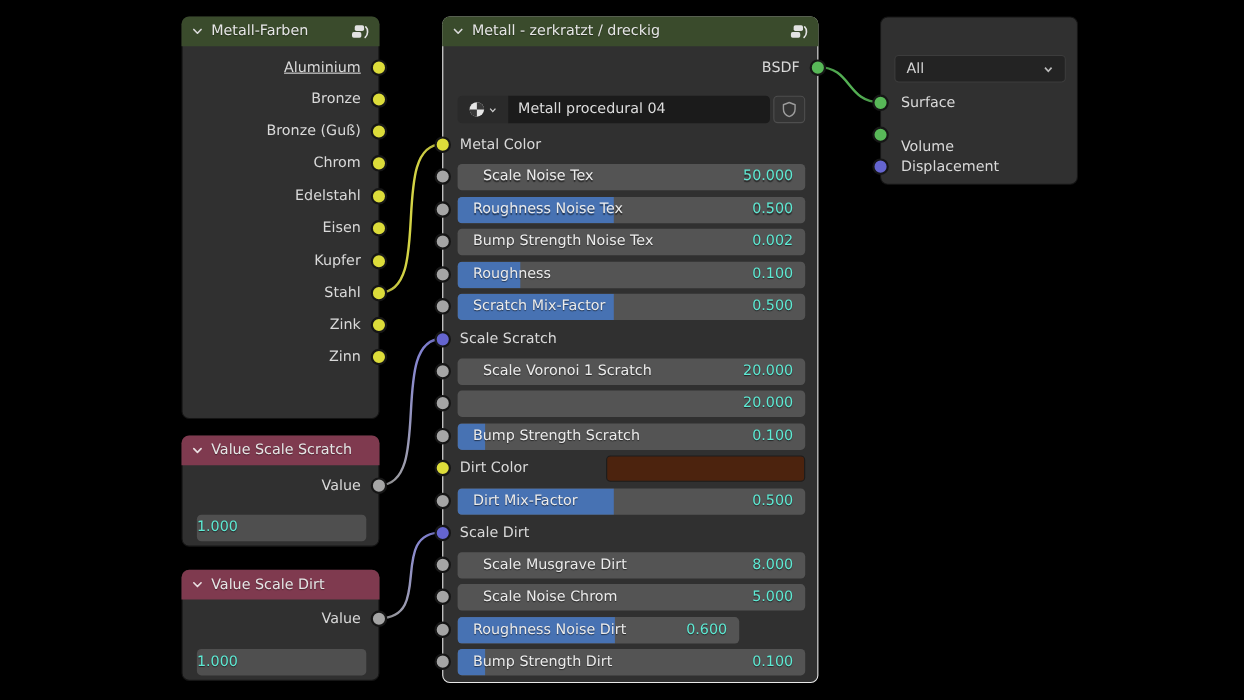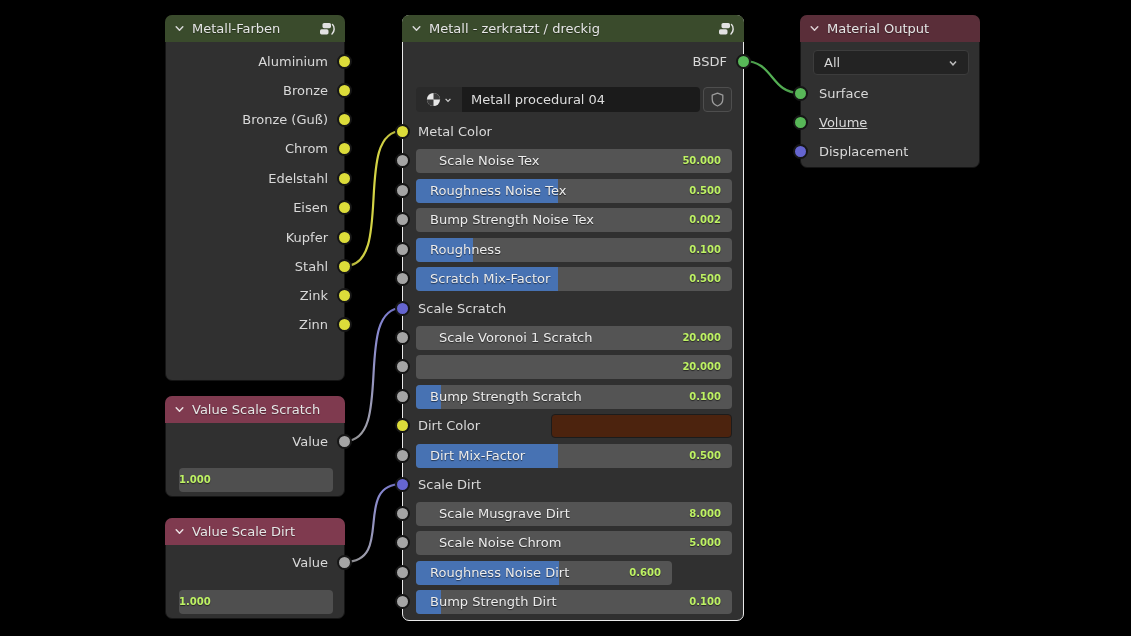--- a/index.html
+++ b/index.html
@@ -20,21 +20,21 @@
   .sock.le{left:-8px;}
   .sock.re{right:-8px;}
   .sy{background:#dcdc3a;}
   .sg{background:#a5a5a5;}
   .sgr{background:#58b858;}
   .sp{background:#6565d0;}
   .slider{position:absolute;height:24px;background:#545454;border-radius:4px;overflow:hidden;}
   .slider .fill{position:absolute;left:0;top:0;bottom:0;width:0;background:#4772b3;}
   .slider .sl{position:absolute;left:14px;top:0;height:24px;line-height:24px;color:#ececec;font-size:13px;white-space:nowrap;text-shadow:0 1px 1px rgba(0,0,0,.55);}
   .slider.ind .sl{left:23px;}
-  .slider .sv{position:absolute;right:11px;top:0;line-height:24px;color:#bef264;font-size:10px;text-shadow:0 1px 1px rgba(0,0,0,.55);font-weight:bold;}
+  .slider .sv{position:absolute;right:11px;top:0;line-height:24px;color:#5eead4;font-size:13px;text-shadow:0 1px 1px rgba(0,0,0,.55);}
   .slider.center .sv{left:0;right:0;}
   .dbrow{position:absolute;display:flex;height:25px;}
   .dbbtn{background:#2a2a2a;border-radius:4px 0 0 4px;display:flex;align-items:center;justify-content:center;gap:3px;}
   .dbname{flex:1;background:#1b1b1b;border-radius:0 4px 4px 0;display:flex;align-items:center;padding:0 9px;color:#dedede;font-size:13px;overflow:hidden;white-space:nowrap;}
   .shieldbtn{width:29px;margin-left:3px;background:#343434;border:1px solid #4e4e4e;border-radius:4px;display:flex;align-items:center;justify-content:center;box-sizing:border-box;}
   .dropdown{position:absolute;background:#232323;border:1px solid #3c3c3c;border-radius:4px;display:flex;align-items:center;padding:0 10px;color:#d4d4d4;font-size:13px;box-sizing:border-box;}
   .swatch{position:absolute;height:24px;border-radius:4px;border:1px solid #1c1c1c;box-sizing:border-box;background:#4c230e;}
 </style>
 </head>
 <body>
@@ -64,21 +64,21 @@
           <path d="M2.2 3.8 L5.5 7.2 L8.8 3.8" fill="none" stroke="#d8d8d8" stroke-width="1.5" stroke-linecap="round" stroke-linejoin="round"></path>
         </svg>
       <span class="t">Metall-Farben</span>
       <span class="spacer"></span>
       <svg width="17" height="14" viewBox="0 0 17 14">
           <rect x="3.5" y="1" width="8.5" height="5.2" rx="1.6" fill="#e2e2e2"></rect>
           <rect x="1" y="7.2" width="8.5" height="5.2" rx="1.6" fill="#e2e2e2"></rect>
           <path d="M13.5 2.5 C15.8 4.6 15.8 9.6 13 12" fill="none" stroke="#e2e2e2" stroke-width="1.5" stroke-linecap="round"></path>
         </svg>
     </div>
-    <div class="lbl ra" style="right:16px;top:36px;">Aluminium</div>
+    <div class="lbl ra" style="right:16px;top:36px;text-decoration:underline;">Aluminium</div>
     <div class="lbl ra" style="right:16px;top:65px;">Bronze</div>
     <div class="lbl ra" style="right:16px;top:94px;">Bronze (Guß)</div>
     <div class="lbl ra" style="right:16px;top:123px;">Chrom</div>
     <div class="lbl ra" style="right:16px;top:153px;">Edelstahl</div>
     <div class="lbl ra" style="right:16px;top:182px;">Eisen</div>
     <div class="lbl ra" style="right:16px;top:212px;">Kupfer</div>
     <div class="lbl ra" style="right:16px;top:241px;">Stahl</div>
     <div class="lbl ra" style="right:16px;top:270px;">Zink</div>
     <div class="lbl ra" style="right:16px;top:299px;">Zinn</div>
     <span class="sock re sy" style="top:38px;"></span>
@@ -246,34 +246,28 @@
     <span class="sock le sg" style="top:549px;"></span>
     <div class="slider" style="left:13px;top:574px;width:316px;">
       <div class="fill" style="width: 8%;"></div>
       <span class="sl">Bump Strength Dirt</span>
       <span class="sv">0.100</span>
     </div>
     <span class="sock le sg" style="top:578px;"></span>
   </div>
 
   <div class="node" style="left:800px;top:15px;width:180px;height:153px;">
-    <div class="nhead maroon">
-      <svg width="11" height="11" viewBox="0 0 11 11">
-          <path d="M2.2 3.8 L5.5 7.2 L8.8 3.8" fill="none" stroke="#ddd0d3" stroke-width="1.5" stroke-linecap="round" stroke-linejoin="round"></path>
-        </svg>
-      <span class="t">Material Output</span>
-    </div>
     <div class="dropdown" style="left:12px;top:34px;width:156px;height:25px;">
       <span>All</span>
       <span class="spacer"></span>
       <svg width="10" height="10" viewBox="0 0 10 10">
           <path d="M2 3.5 L5 6.8 L8 3.5" fill="none" stroke="#bbb" stroke-width="1.5"></path>
         </svg>
     </div>
     <div class="lbl" style="left:18px;top:68px;">Surface</div>
     <span class="sock le sgr" style="top:70px;"></span>
-    <div class="lbl" style="left:18px;top:97px;text-decoration:underline;">Volume</div>
+    <div class="lbl" style="left:18px;top:108px;">Volume</div>
     <span class="sock le sgr" style="top:99px;"></span>
     <div class="lbl" style="left:18px;top:126px;">Displacement</div>
     <span class="sock le sp" style="top:128px;"></span>
   </div>
 
 </div>
 
 </body></html>

